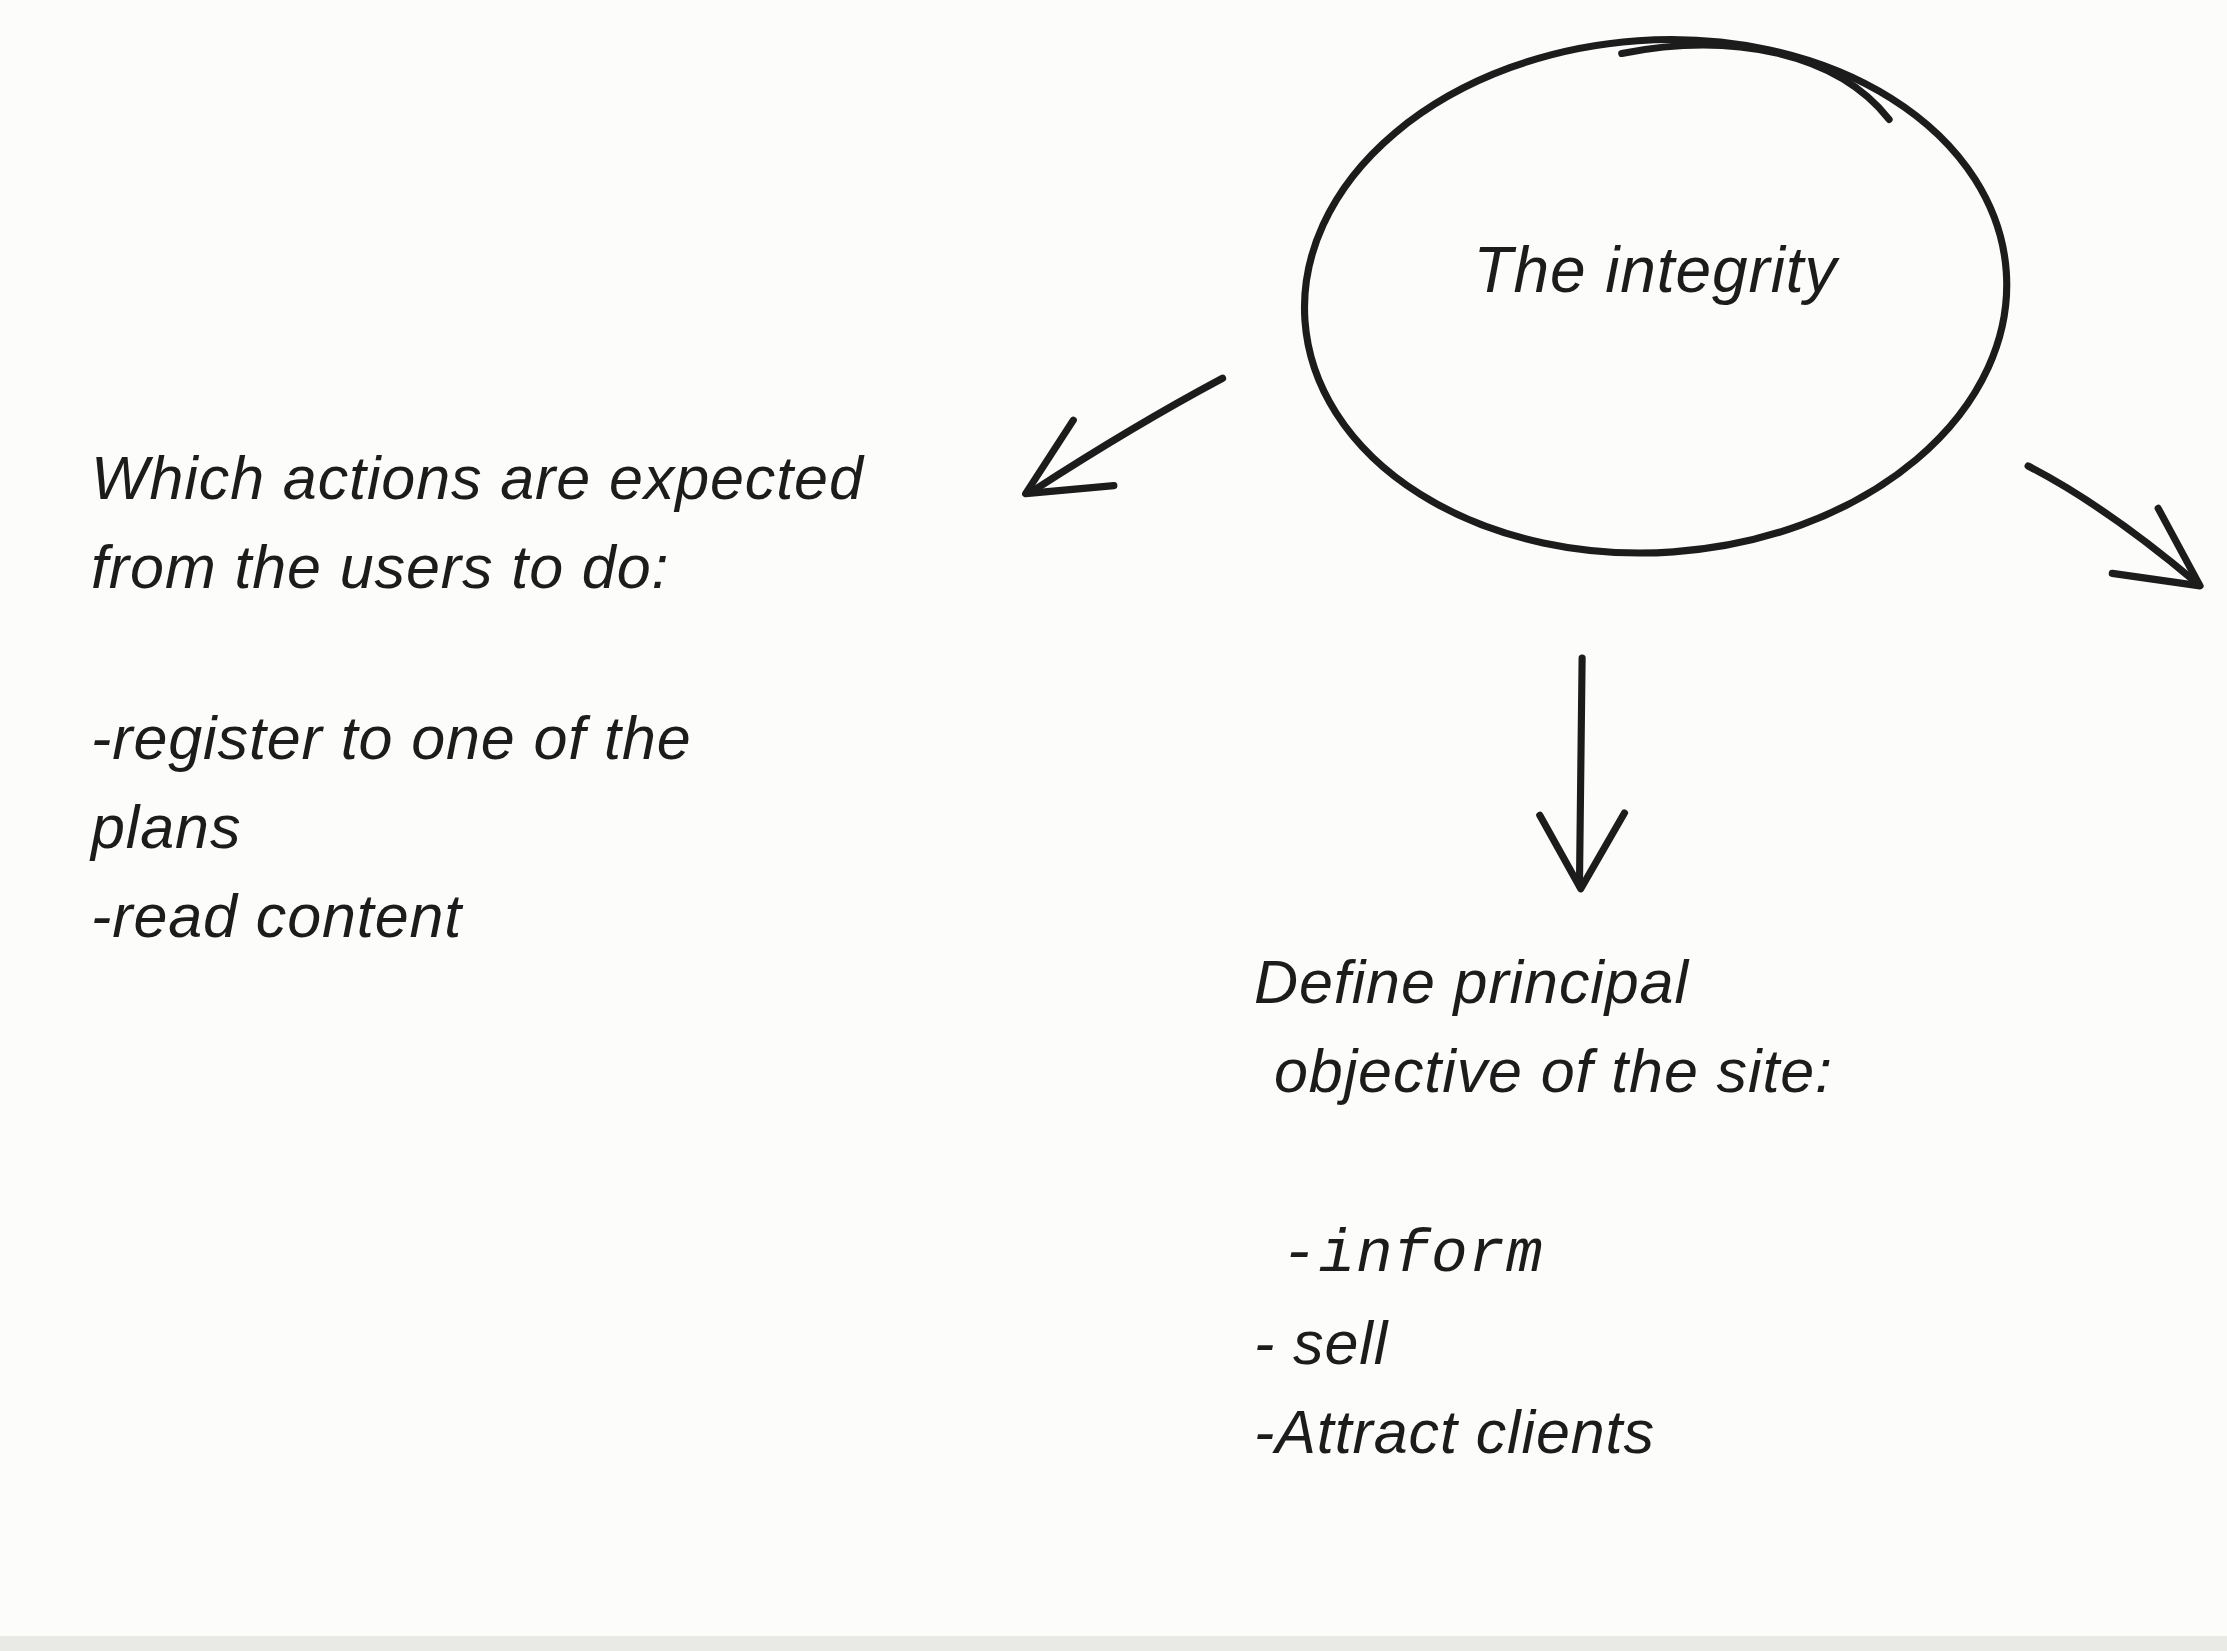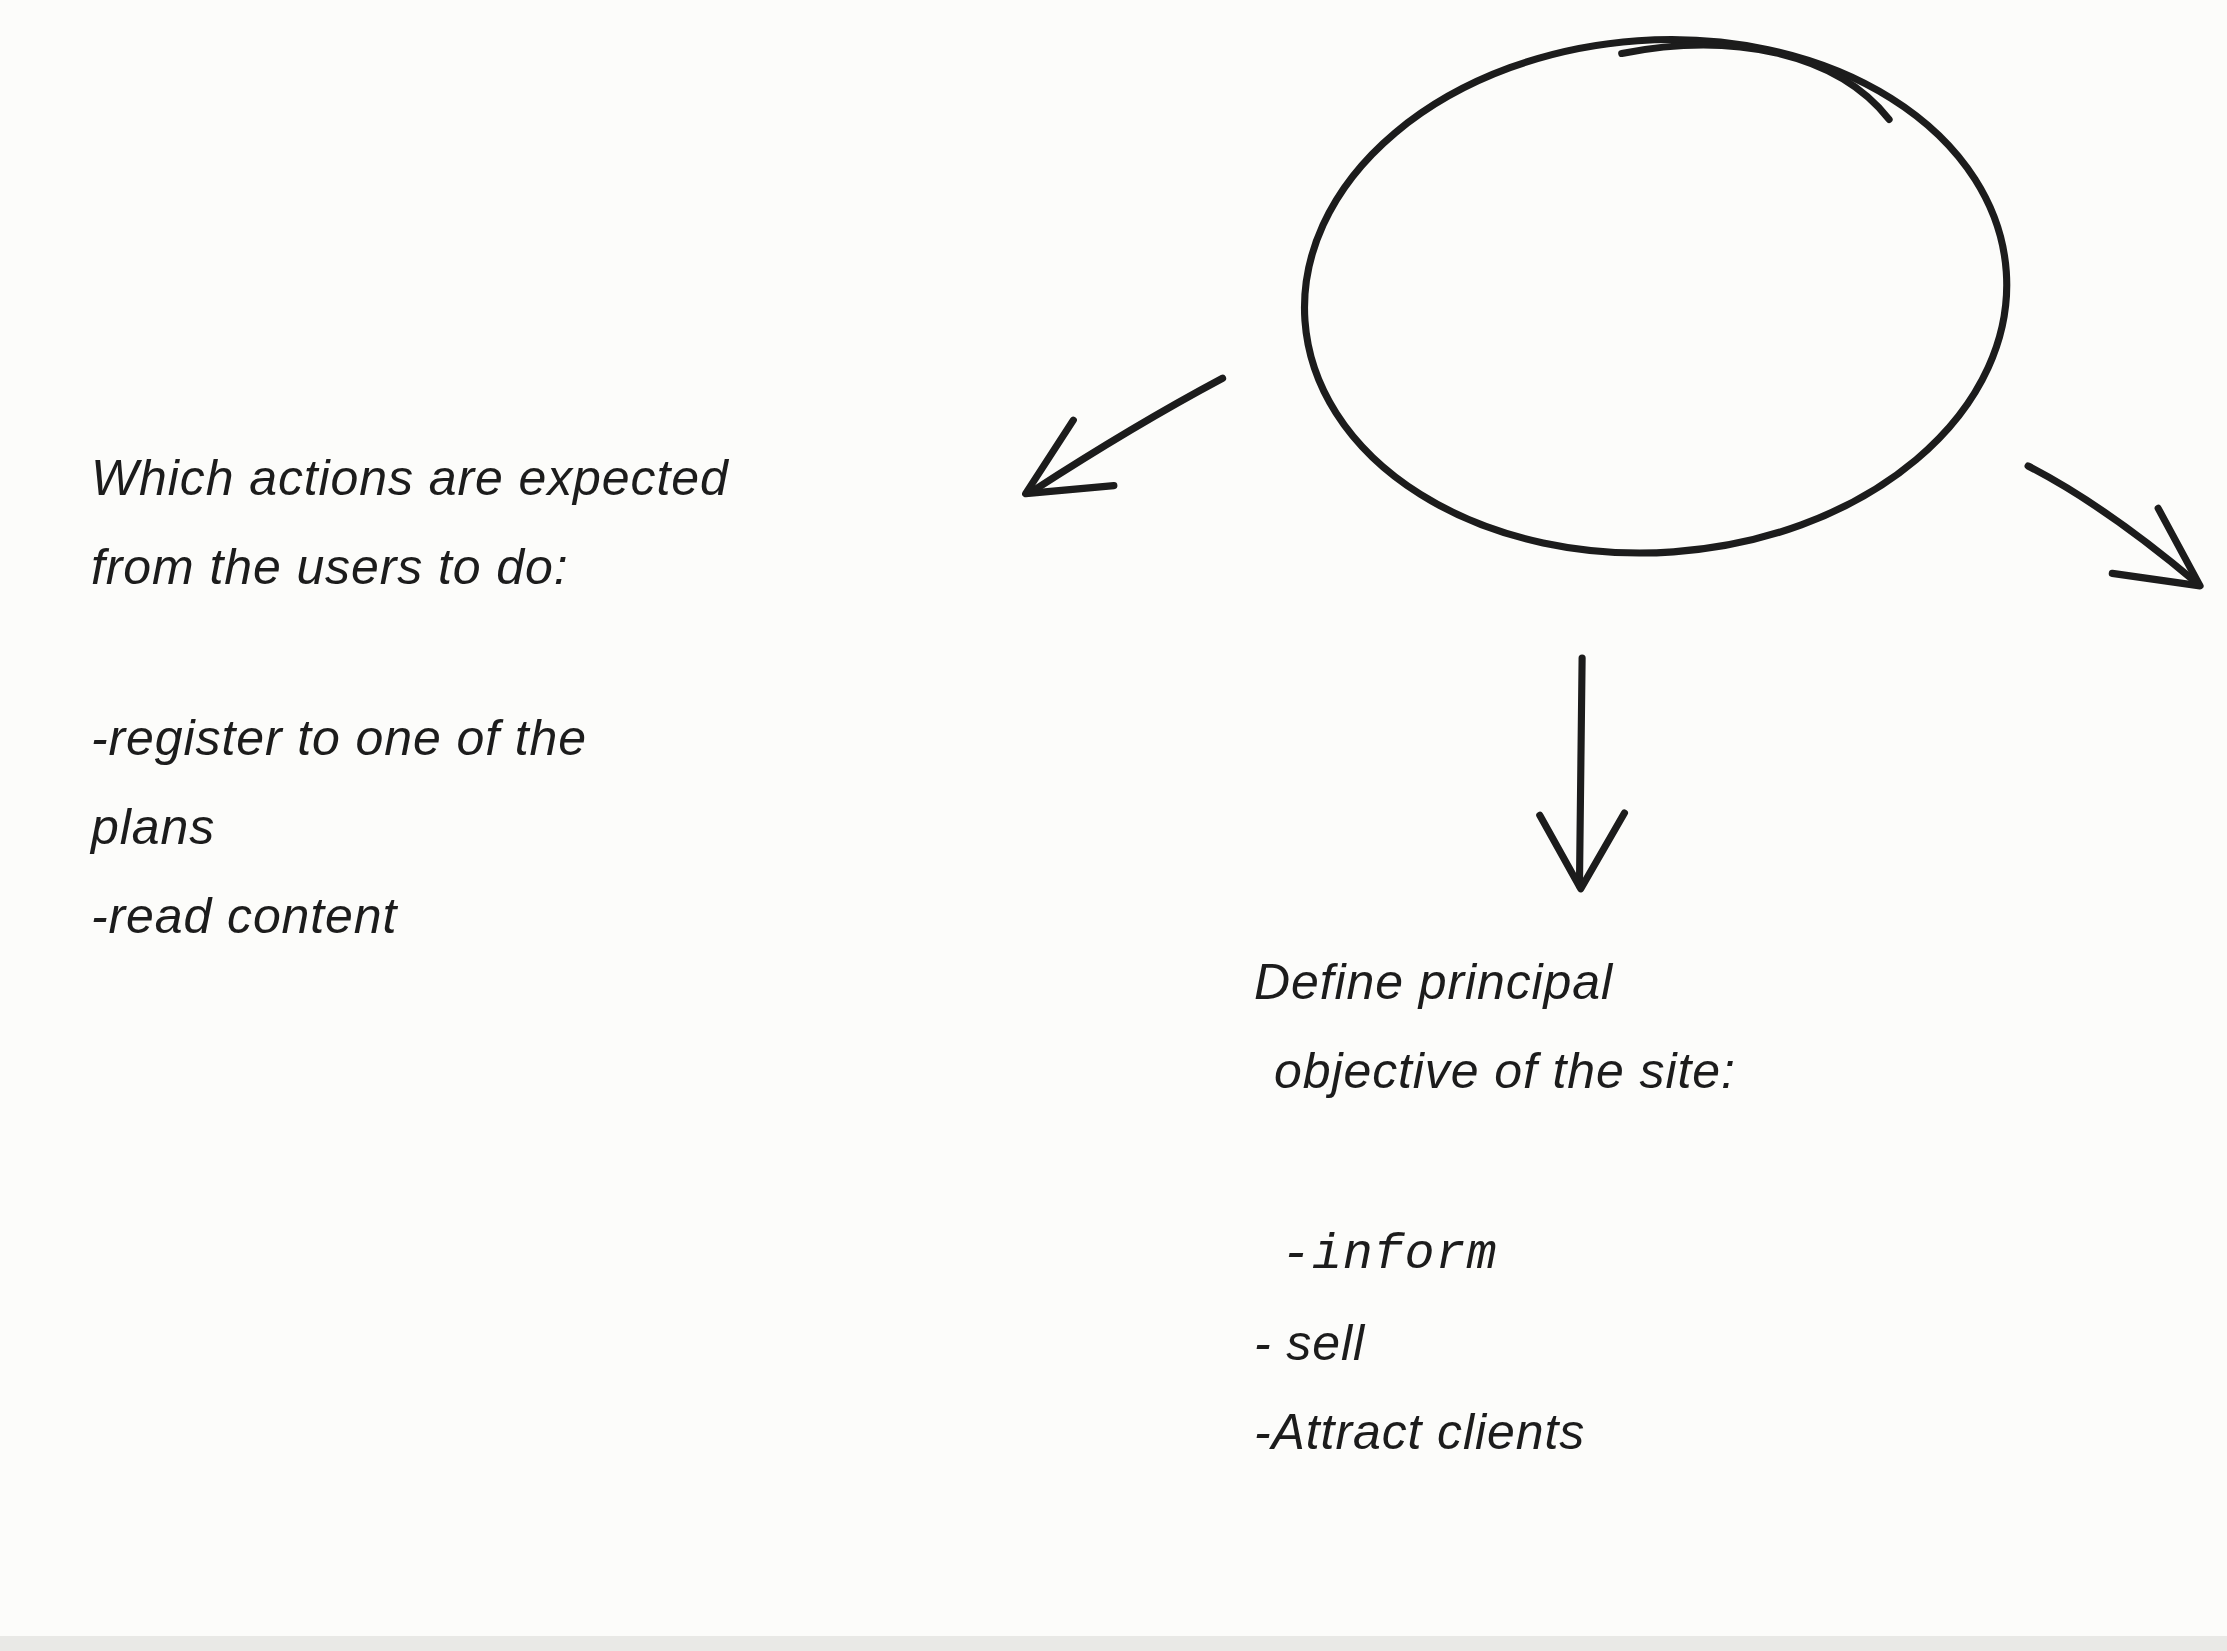--- a/index.html
+++ b/index.html
@@ -35,21 +35,21 @@
   }
   .ink-layer path, .ink-layer ellipse {
     fill: none;
     stroke: var(--ink);
     stroke-width: 16;
     stroke-linecap: round;
     stroke-linejoin: round;
   }
   .hand {
     font-style: italic;
-    font-size: 50px;
+    font-size: 61px;
     line-height: 89px;
     letter-spacing: 0.9px;
     color: var(--ink);
     white-space: nowrap;
   }
   .text-block {
     position: absolute;
   }
   .center-label {
     position: absolute;
@@ -87,20 +87,21 @@
     <path d="M 2409 943 L 2302 1108 L 2500 1090"></path>
 
     <path d="M 4552 1046 Q 4725 1135 4930 1308"></path>
     <path d="M 4844 1141 L 4938 1315 L 4741 1287"></path>
 
     <path d="M 3551 1477 L 3545 1988"></path>
     <path d="M 3456 1830 L 3548 1995 L 3646 1825"></path>
   </svg>
 
   <div class="center-label hand">
+    <div>The integrity</div>
   </div>
 
   <div class="text-block hand block-actions">
     <div>Which actions are expected</div>
     <div>from the users to do:</div>
     <div class="spacer-sm"></div>
     <div>-register to one of the</div>
     <div>plans</div>
     <div>-read content</div>
   </div>

